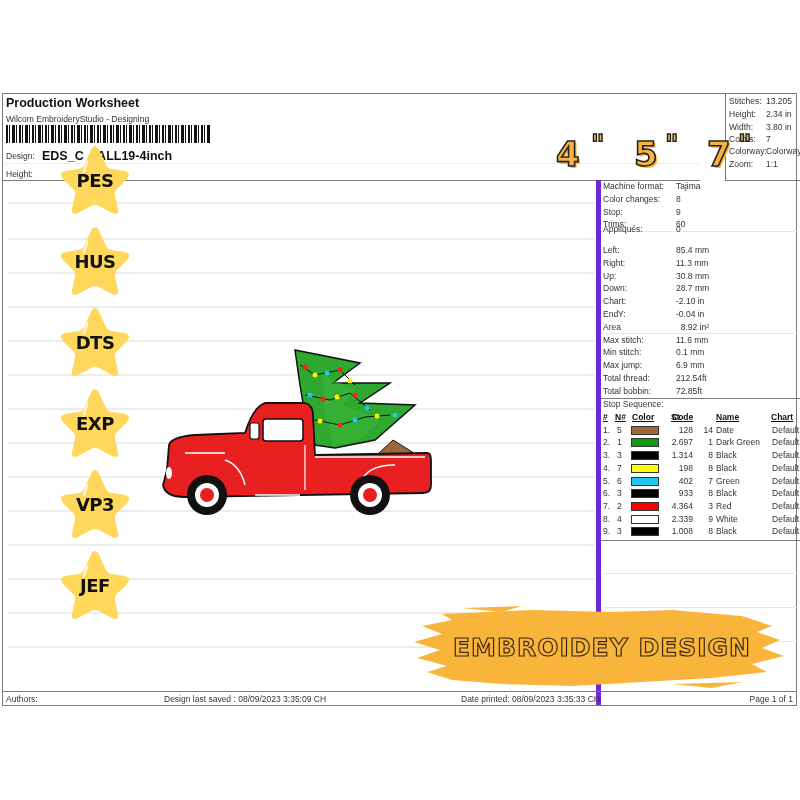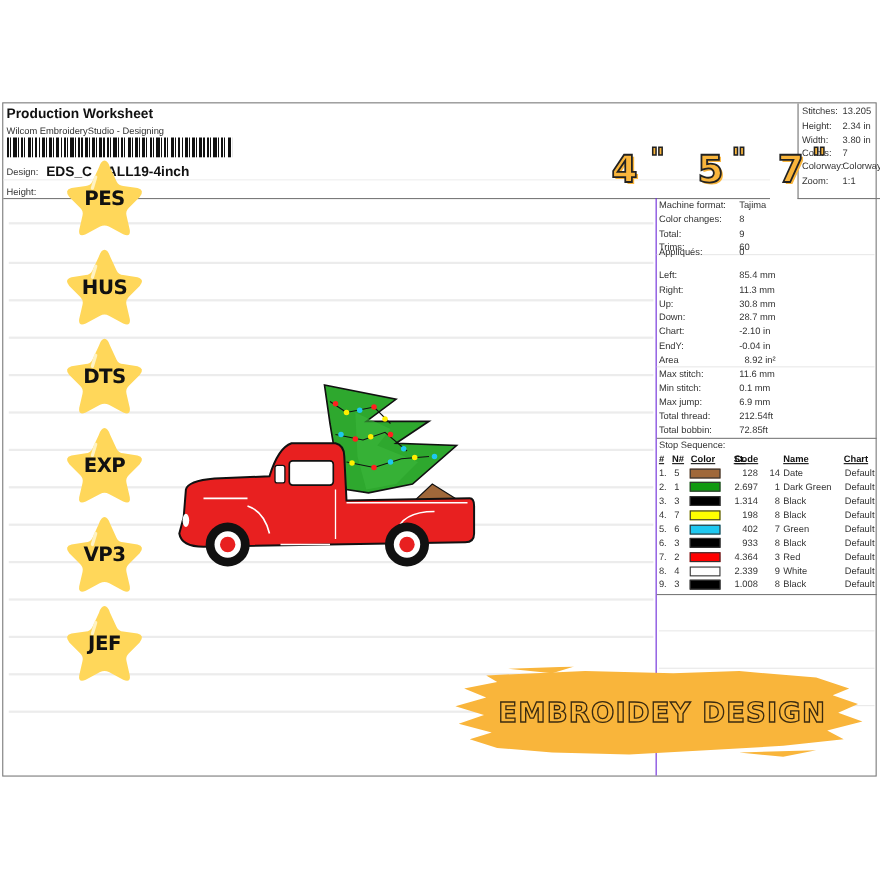--- a/index.html
+++ b/index.html
@@ -11,21 +11,21 @@
   .barcode { position: absolute; left: 3px; top: 31px; width: 205px; height: 18px;
     background: repeating-linear-gradient(90deg, #111 0 2px, #fff 2px 3px, #111 3px 4px, #fff 4px 6px, #111 6px 9px, #fff 9px 10px, #111 10px 11px, #fff 11px 13px); }
   .hdr .design-label { position: absolute; left: 3px; top: 57px; font-size: 8.5px; color: #333; }
   .hdr .design-value { position: absolute; left: 39px; top: 55px; font-size: 12.5px; font-weight: bold; color: #111; }
   .hdr .title-label { position: absolute; left: 3px; top: 75px; font-size: 8.5px; color: #333; }
   .hdr-line1 { position: absolute; left: 0; top: 69px; width: 697px; height: 1px; background: #eee; }
   .stats-box { position: absolute; left: 722px; top: 0; width: 96px; height: 86px; border-left: 1px solid #737373; border-bottom: 1px solid #7a7a7a; }
   .stat-row { position: absolute; left: 3px; font-size: 8.5px; color: #333; width: 92px; height: 12px; }
   .stat-row .k { position: absolute; left: 0; }
   .stat-row .v { position: absolute; left: 37px; }
-  .info-panel { position: absolute; left: 593px; top: 86px; width: 200px; height: 525px; border-left: 1px solid #6d28d9; }
+  .info-panel { position: absolute; left: 593px; top: 86px; width: 200px; height: 525px; border-left: 5px solid #6d28d9; }
   .info-row { position: absolute; left: 2px; width: 198px; height: 12.8px; font-size: 8.5px; color: #333; }
   .info-row .k { position: absolute; left: 0; top: 0; }
   .info-row .v { position: absolute; left: 73px; top: 0; }
   .divider-h { position: absolute; height: 1px; background: #7a7a7a; }
   .divider-light { position: absolute; height: 1px; background: #e8e8e8; }
   .stop-title { position: absolute; left: 2px; font-size: 8.5px; color: #333; text-align: center; }
   .stop-table { position: absolute; left: 0; width: 200px; font-size: 8.5px; color: #333; }
   .stop-head, .stop-row { position: absolute; left: 0; width: 200px; height: 12.7px; }
   .stop-head span { position: absolute; font-weight: bold; text-decoration: underline; color: #111; }
   .stop-row span { position: absolute; }
@@ -105,21 +105,21 @@
   <div class="info-panel">
     <div class="info-row" style="top:1px">
         <span class="k">Machine format:</span>
         <span class="v">Tajima</span>
       </div>
     <div class="info-row" style="top:13.8px">
         <span class="k">Color changes:</span>
         <span class="v">8</span>
       </div>
     <div class="info-row" style="top:26.6px">
-        <span class="k">Total:</span>
+        <span class="k">Stop:</span>
         <span class="v">9</span>
       </div>
     <div class="info-row" style="top:39.4px">
         <span class="k">Trims:</span>
         <span class="v">60</span>
       </div>
     <div class="divider-light" style="top:51px;left:0;width:198px"></div>
     <div class="info-row" style="top:44px">
         <span class="k">Appliqués:</span>
         <span class="v">0</span>
@@ -269,20 +269,26 @@
         <span style="left:115px">Black</span>
         <span style="right:2px">Default</span>
       </div>
     </div>
     <div class="divider-h" style="top:360px;left:0;width:200px"></div>
     <div class="divider-light" style="top:393px;left:2px;width:196px"></div>
     <div class="divider-light" style="top:427px;left:2px;width:196px"></div>
     <div class="divider-light" style="top:461px;left:2px;width:196px"></div>
   </div>
 
+  <div class="footer">
+    <span style="left:3px">Authors:</span>
+    <span style="left:161px">Design last saved : 08/09/2023 3:35:09 CH</span>
+    <span style="left:458px">Date printed: 08/09/2023 3:35:33 CH</span>
+    <span style="right:3px">Page 1 of 1</span>
+  </div>
 </div>
 
 <svg class="truck" viewBox="0 0 285 180" width="285" height="180">
 
   <g>
     <polygon points="140,5 205,18 178,38 235,38 205,58 260,60 220,95 180,103 160,100 150,70 145,40" fill="#2ea82e" stroke="#111" stroke-width="1.5"></polygon>
     <polygon points="168,30 200,45 188,60 225,75 205,95 178,100 170,70" fill="#3cb83c" opacity="0.6"></polygon>
     <polyline points="145,20 160,30 185,25 200,40" fill="none" stroke="#111" stroke-width="1"></polyline>
     <polyline points="150,50 175,55 195,48 215,65" fill="none" stroke="#111" stroke-width="1"></polyline>
     <polyline points="160,75 185,80 210,72 235,70" fill="none" stroke="#111" stroke-width="1"></polyline>

